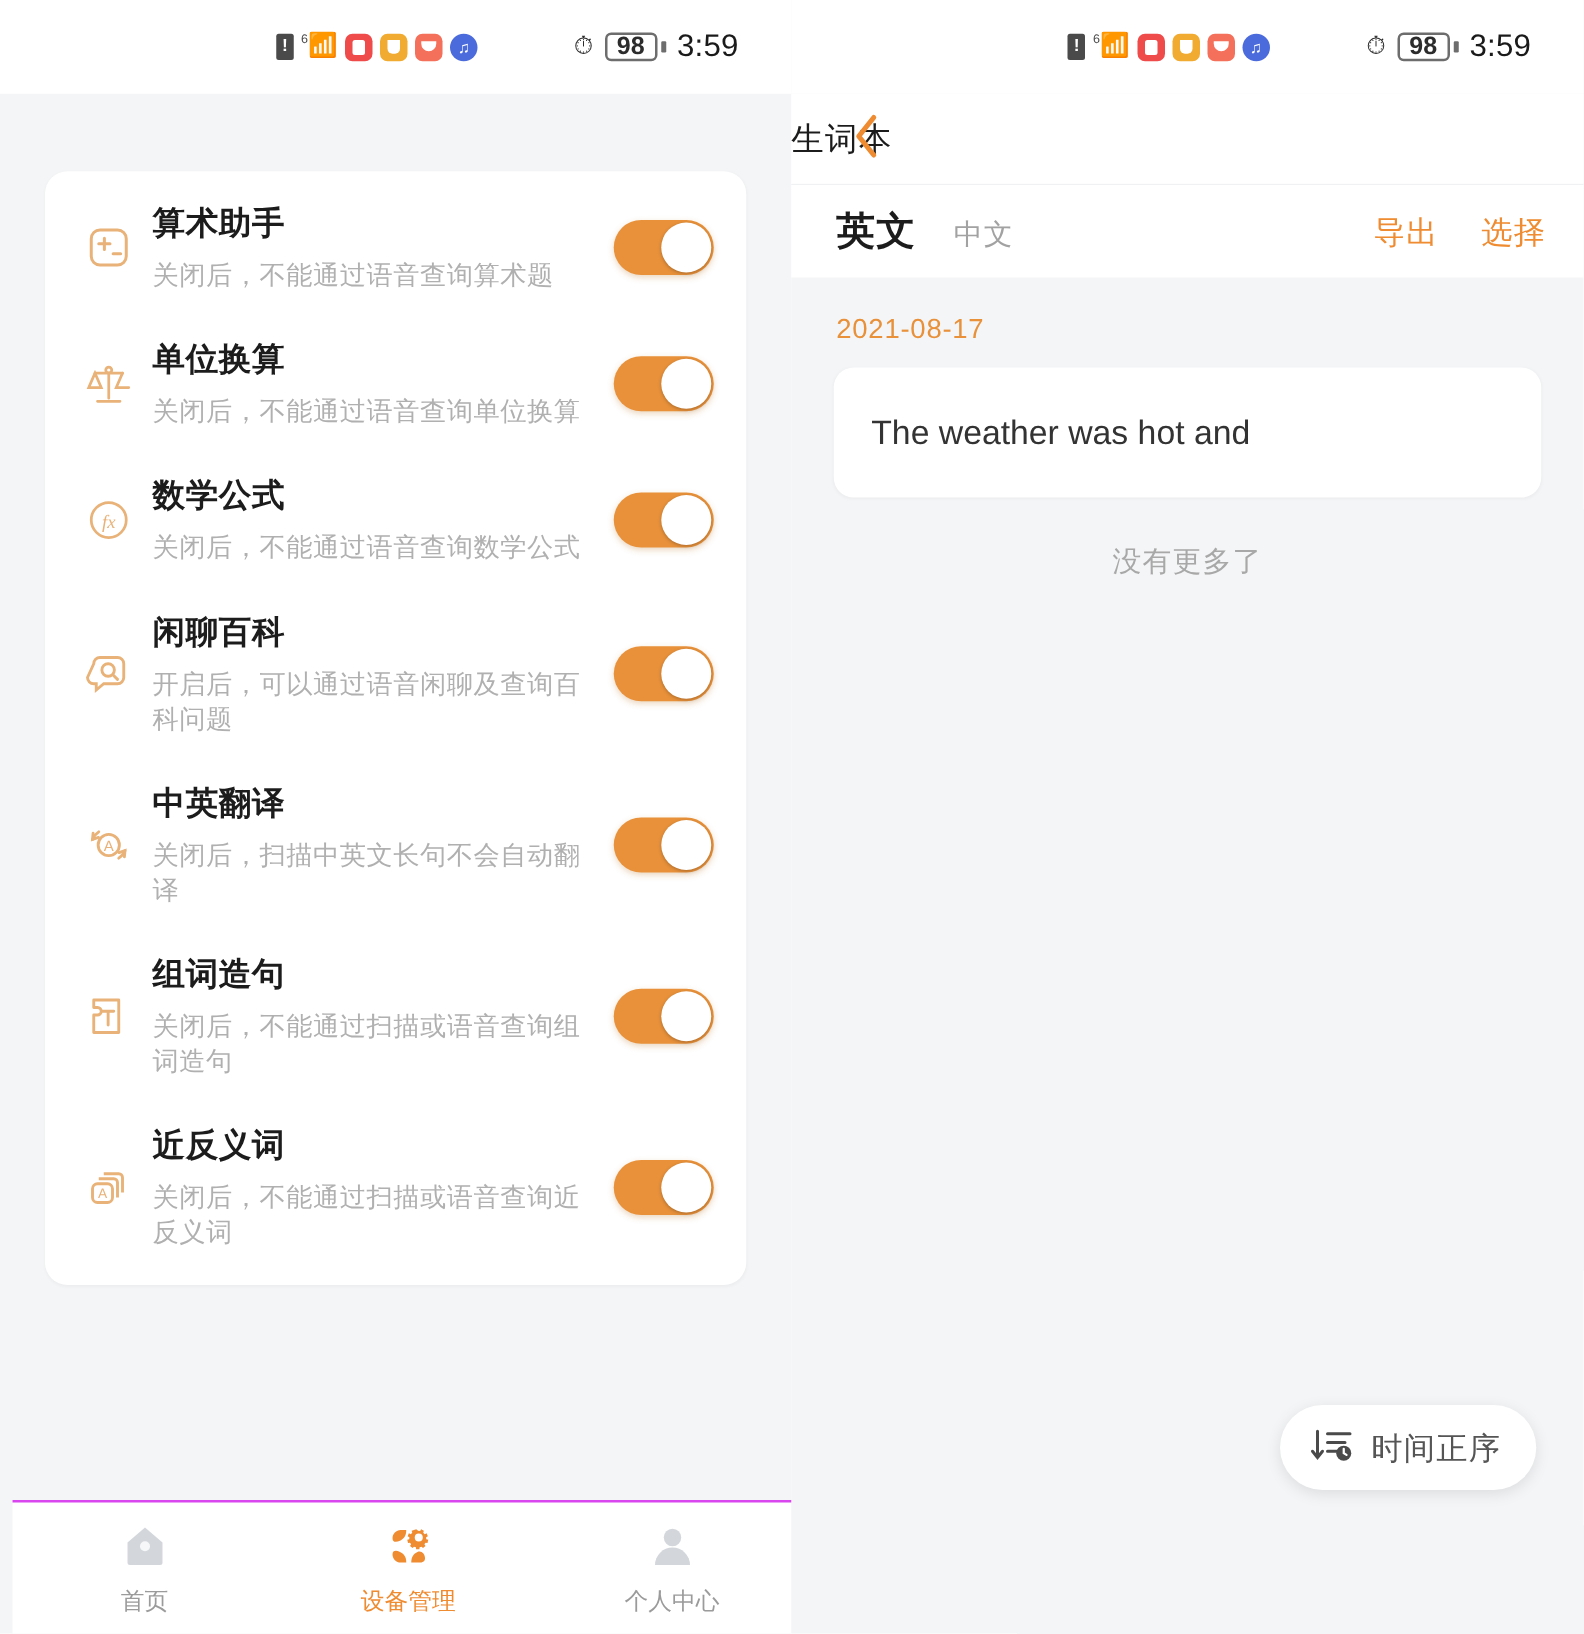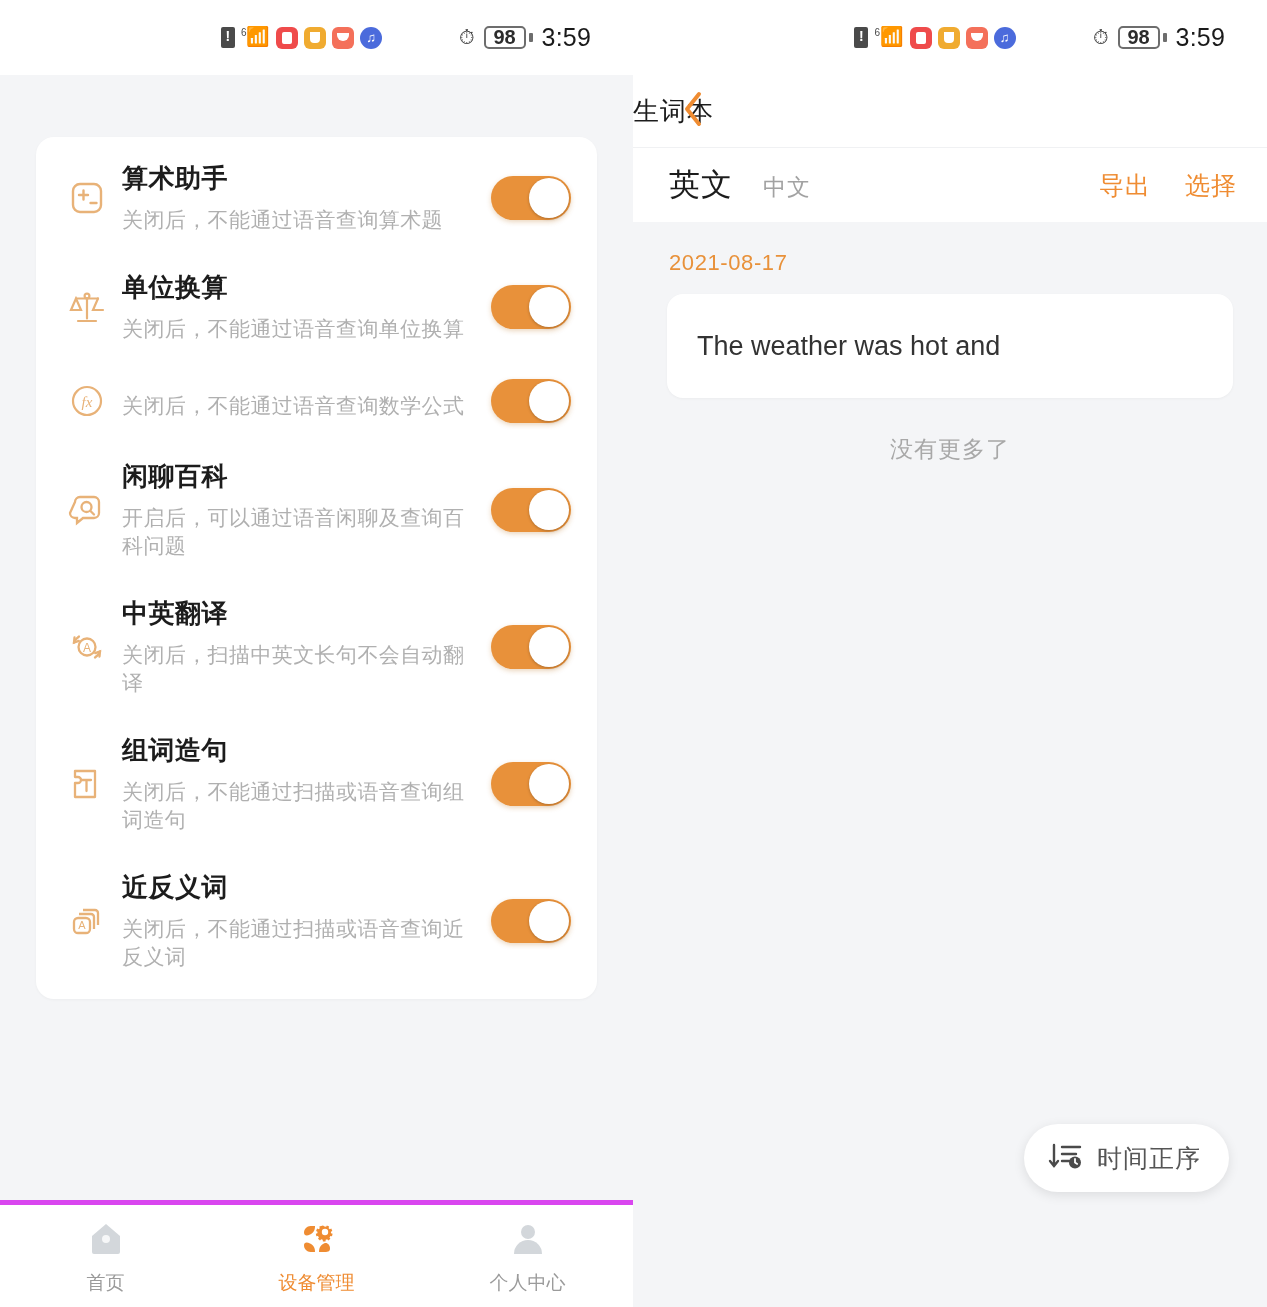--- a/index.html
+++ b/index.html
@@ -71,22 +71,22 @@
     position:relative; flex:0 0 80px; margin-left:6px;
     box-shadow:0 2px 5px rgba(190,120,40,.30);
   }
   .tgl .knob {
     position:absolute; top:2px; right:2px; width:40px; height:40px;
     border-radius:50%; background:#ffffff; box-shadow:0 1px 3px rgba(0,0,0,.25);
   }
 
   
   .tabbar {
-    position:absolute; left:0; bottom:0; width:633px; height:107px;
-    background:#ffffff; border-top:5px solid #d946ef;
+    position:absolute; left:10px; bottom:0; width:633px; height:107px;
+    background:#ffffff; border-top:2px solid #d946ef;
     display:flex; align-items:center;
   }
   .tab { flex:1; display:flex; flex-direction:column; align-items:center; gap:9px; }
   .tab-label { font-size:19px; color:#9b9b9b; }
   .tab.active .tab-label { color:#ef8c32; }
   .tab svg { display:block; }
 
   
   .navbar {
     height:72px; background:#ffffff; position:relative;
@@ -98,21 +98,21 @@
   }
   .nav-title { font-size:26px; color:#1c1c1c; letter-spacing:1px; }
 
   
   .subbar {
     height:75px; background:#ffffff; display:flex; align-items:center;
     padding:0 30px 0 36px; border-top:1px solid #f0f1f3;
   }
   .lang-tabs { display:flex; align-items:baseline; gap:30px; }
   .lang { font-size:23px; color:#a2a2a2; letter-spacing:1px; }
-  .lang.active { font-size:31px; color:#1c1c1c; font-weight:normal; }
+  .lang.active { font-size:31px; color:#1c1c1c; font-weight:bold; }
   .subbar-sp { flex:1; }
   .act { font-size:25px; color:#ef8c32; margin-left:34px; letter-spacing:1px; }
 
   
   .vb-body { padding:28px 34px 0 34px; }
   .vb-date { font-size:22px; color:#e8913a; letter-spacing:.6px; margin:0 0 18px 2px; }
   .vb-card {
     background:#ffffff; border-radius:16px; min-height:104px;
     display:flex; align-items:center; padding:0 30px;
     box-shadow:0 1px 3px rgba(0,0,0,.04);
@@ -192,20 +192,21 @@
         </div>
 
         <div class="srow">
           <div class="srow-ic">
             <svg width="40" height="40" viewBox="0 0 40 40" fill="none" stroke="#e8b278" stroke-width="2.2">
               <circle cx="20" cy="20" r="14"></circle>
               <text x="20" y="26" font-family="Liberation Serif, serif" font-size="15" font-style="italic" fill="#e8b278" stroke="none" text-anchor="middle">fx</text>
             </svg>
           </div>
           <div class="srow-txt">
+            <div class="srow-title">数学公式</div>
             <div class="srow-sub">关闭后，不能通过语音查询数学公式</div>
           </div>
           <div class="tgl">
               <span class="knob"></span>
             </div>
         </div>
 
         <div class="srow">
           <div class="srow-ic">
             <svg width="40" height="40" viewBox="0 0 40 40" fill="none" stroke="#e8b278" stroke-width="2.3" stroke-linecap="round">

